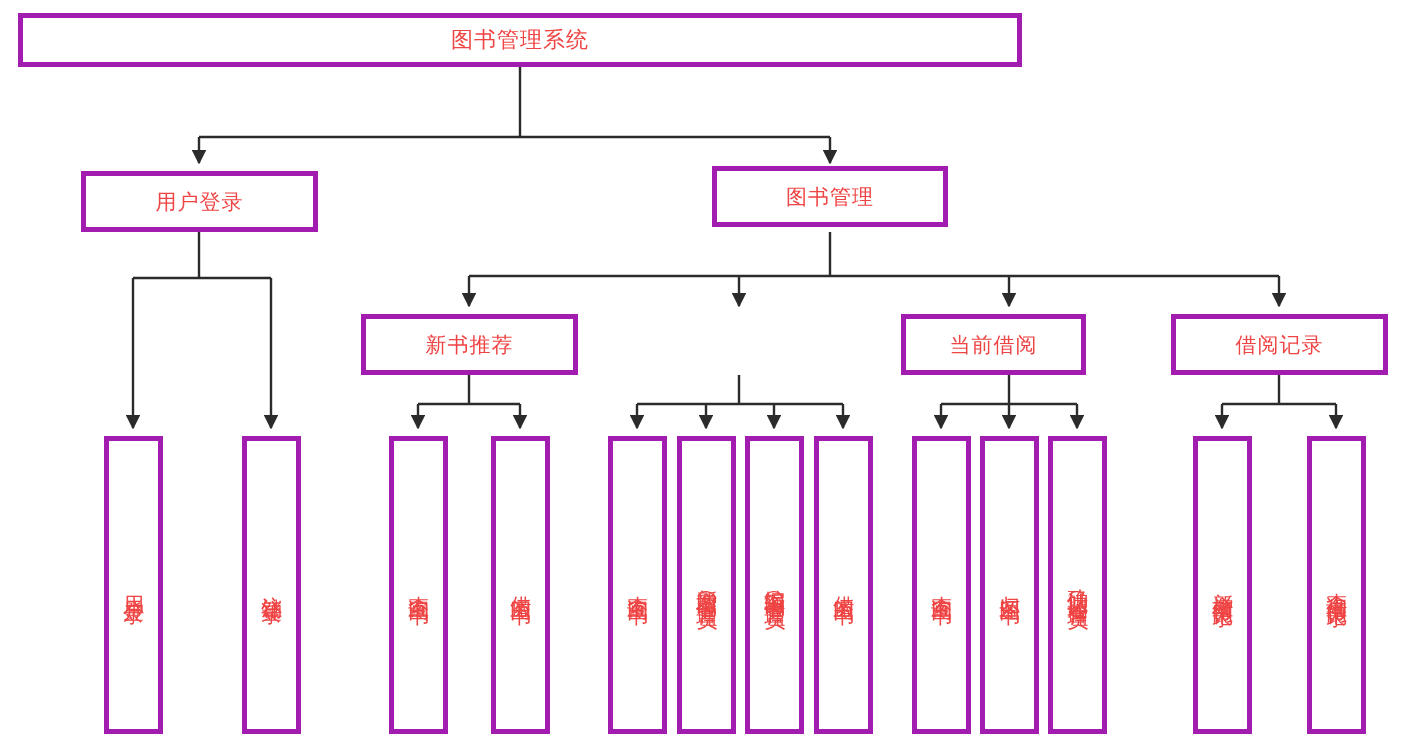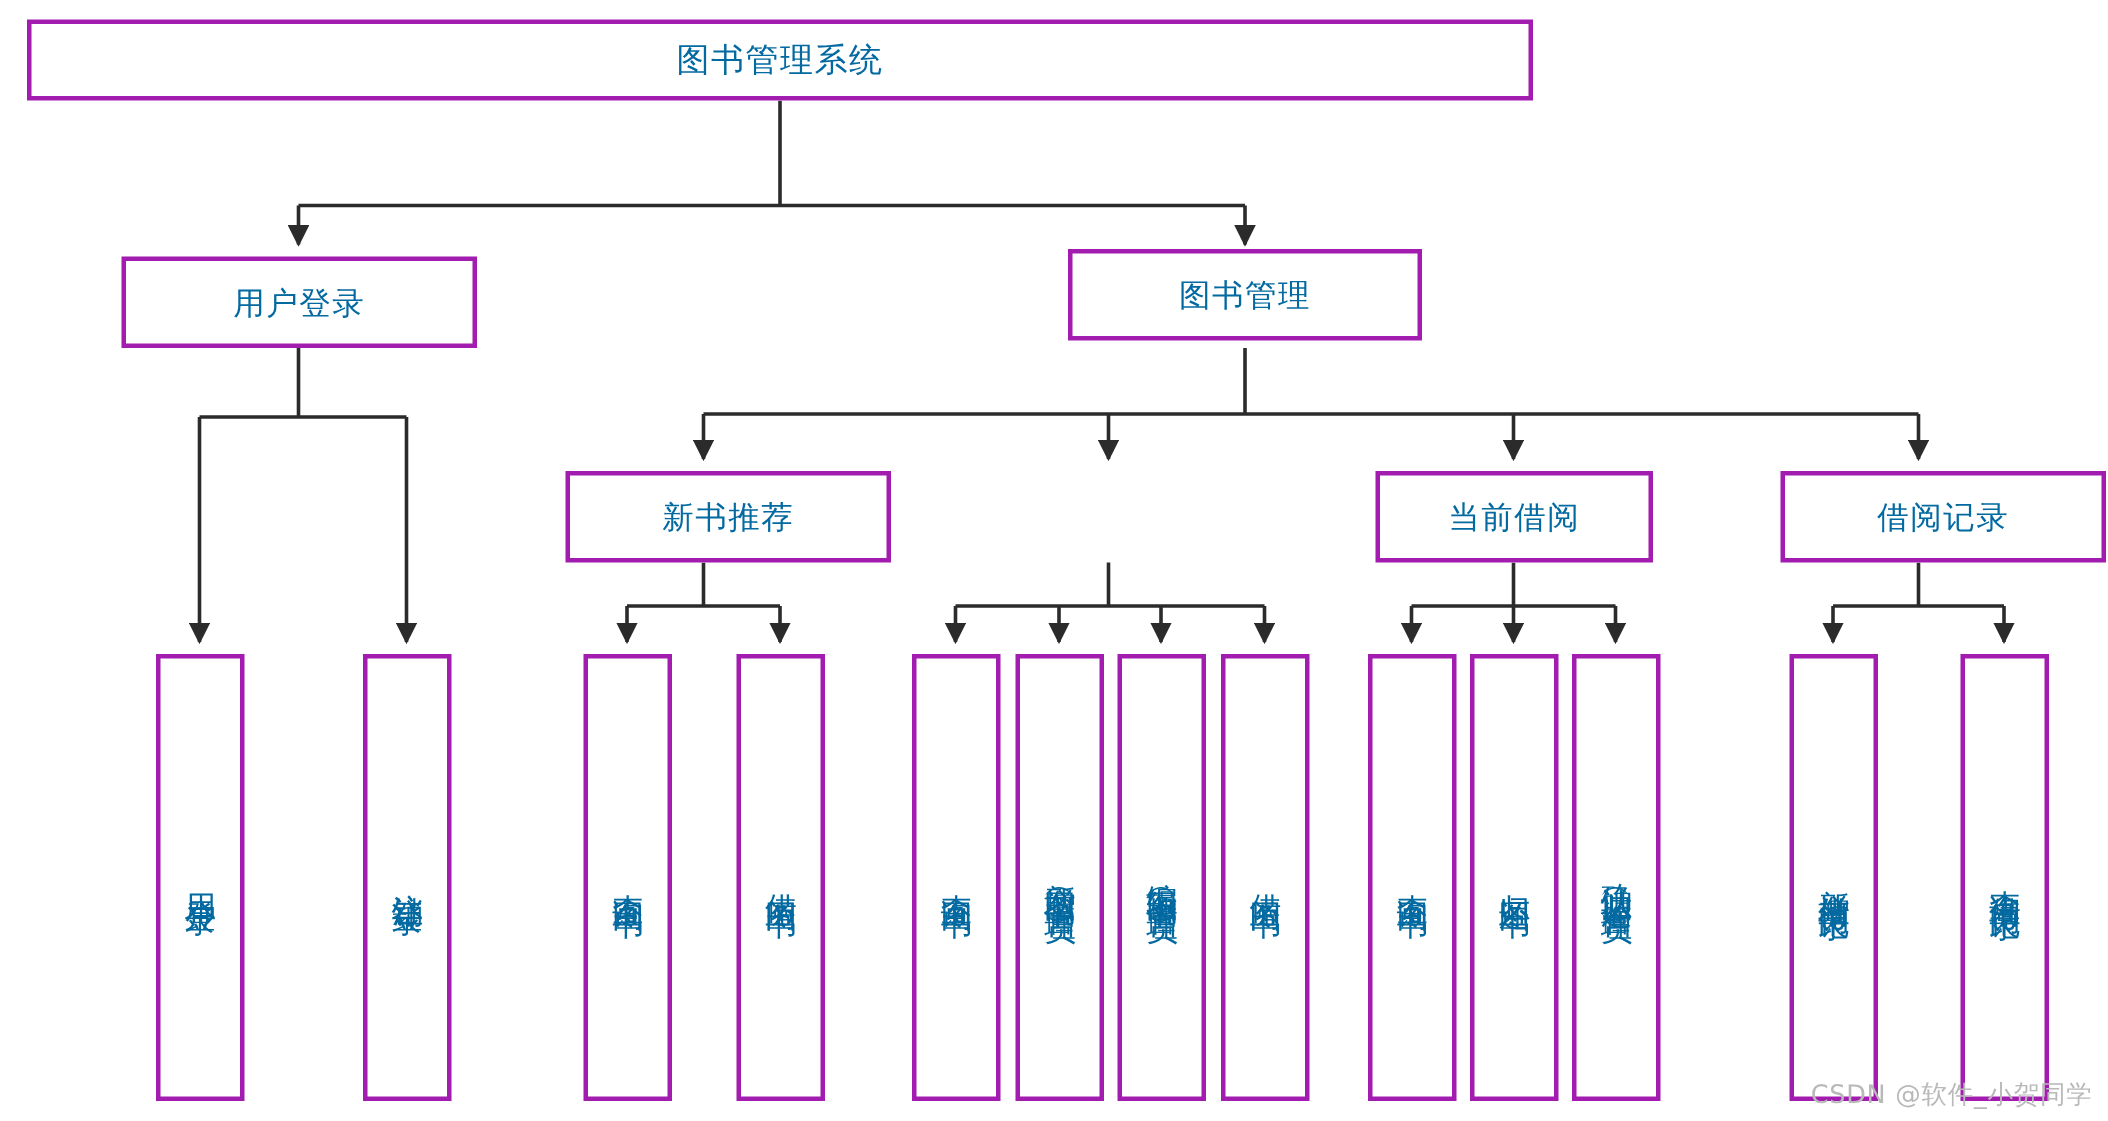--- a/index.html
+++ b/index.html
@@ -25,37 +25,36 @@
     left: 0;
     top: 0;
     width: 1405px;
     height: 747px;
     pointer-events: none;
   }
   .node {
     position: absolute;
     box-sizing: border-box;
     background: #ffffff;
-    border: 3px solid #a21caf;
+    border: 5px solid #a21caf;
     display: flex;
     align-items: center;
     justify-content: center;
-    color: #0369a1;
+    color: #ef4444;
     text-align: center;
     z-index: 2;
   }
   .node.level-0 {
     font-size: 22px;
   }
   .node.level-1 {
     font-size: 21px;
   }
   .node.level-2 {
     font-size: 21px;
-    margin-left: 16px;
   }
   .node.leaf {
     font-size: 21px;
     padding: 6px 0;
     align-items: center;
   }
   .vtext {
     writing-mode: vertical-rl;
     text-orientation: upright;
     letter-spacing: 3px;
@@ -204,15 +203,14 @@
   </div>
 
   <div class="node leaf" style="left:1193px; top:436px; width:59px; height:298px;">
     <span class="vtext">新增借阅记录</span>
   </div>
 
   <div class="node leaf" style="left:1307px; top:436px; width:59px; height:298px;">
     <span class="vtext">查询借阅记录</span>
   </div>
 
-  <div class="watermark">CSDN @软件_小贺同学</div>
 
 </div>
 
 </body></html>

